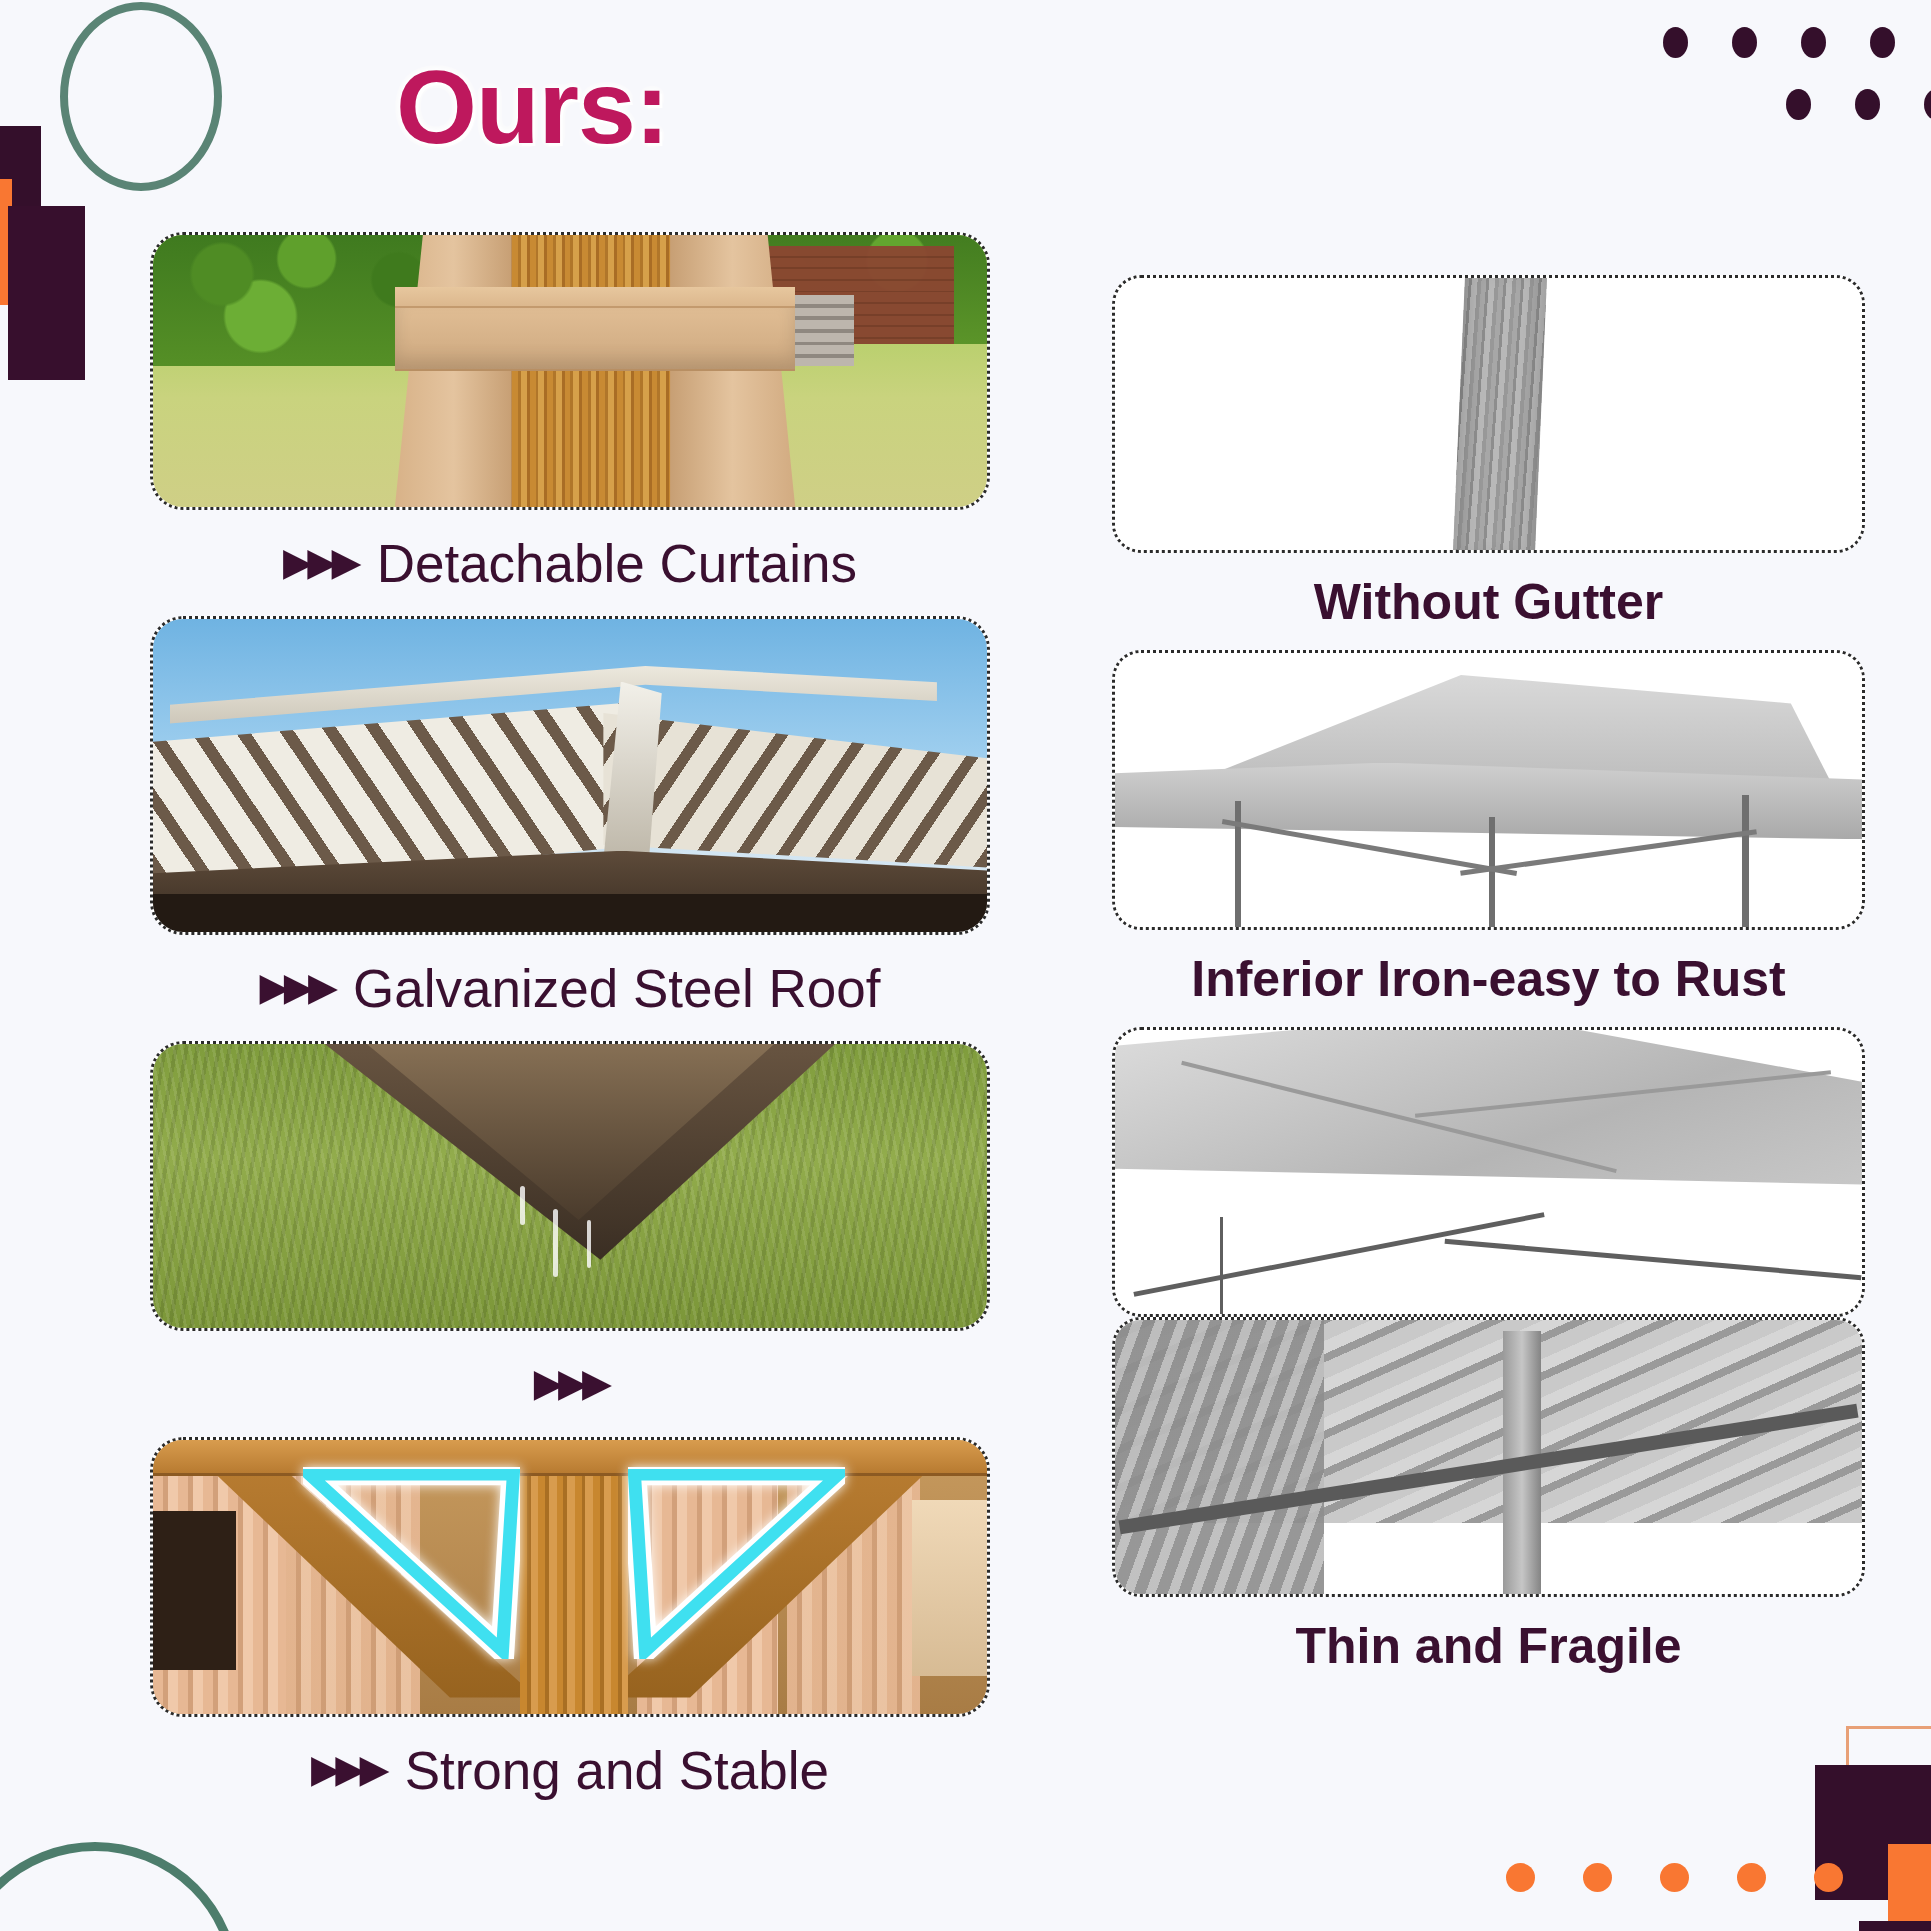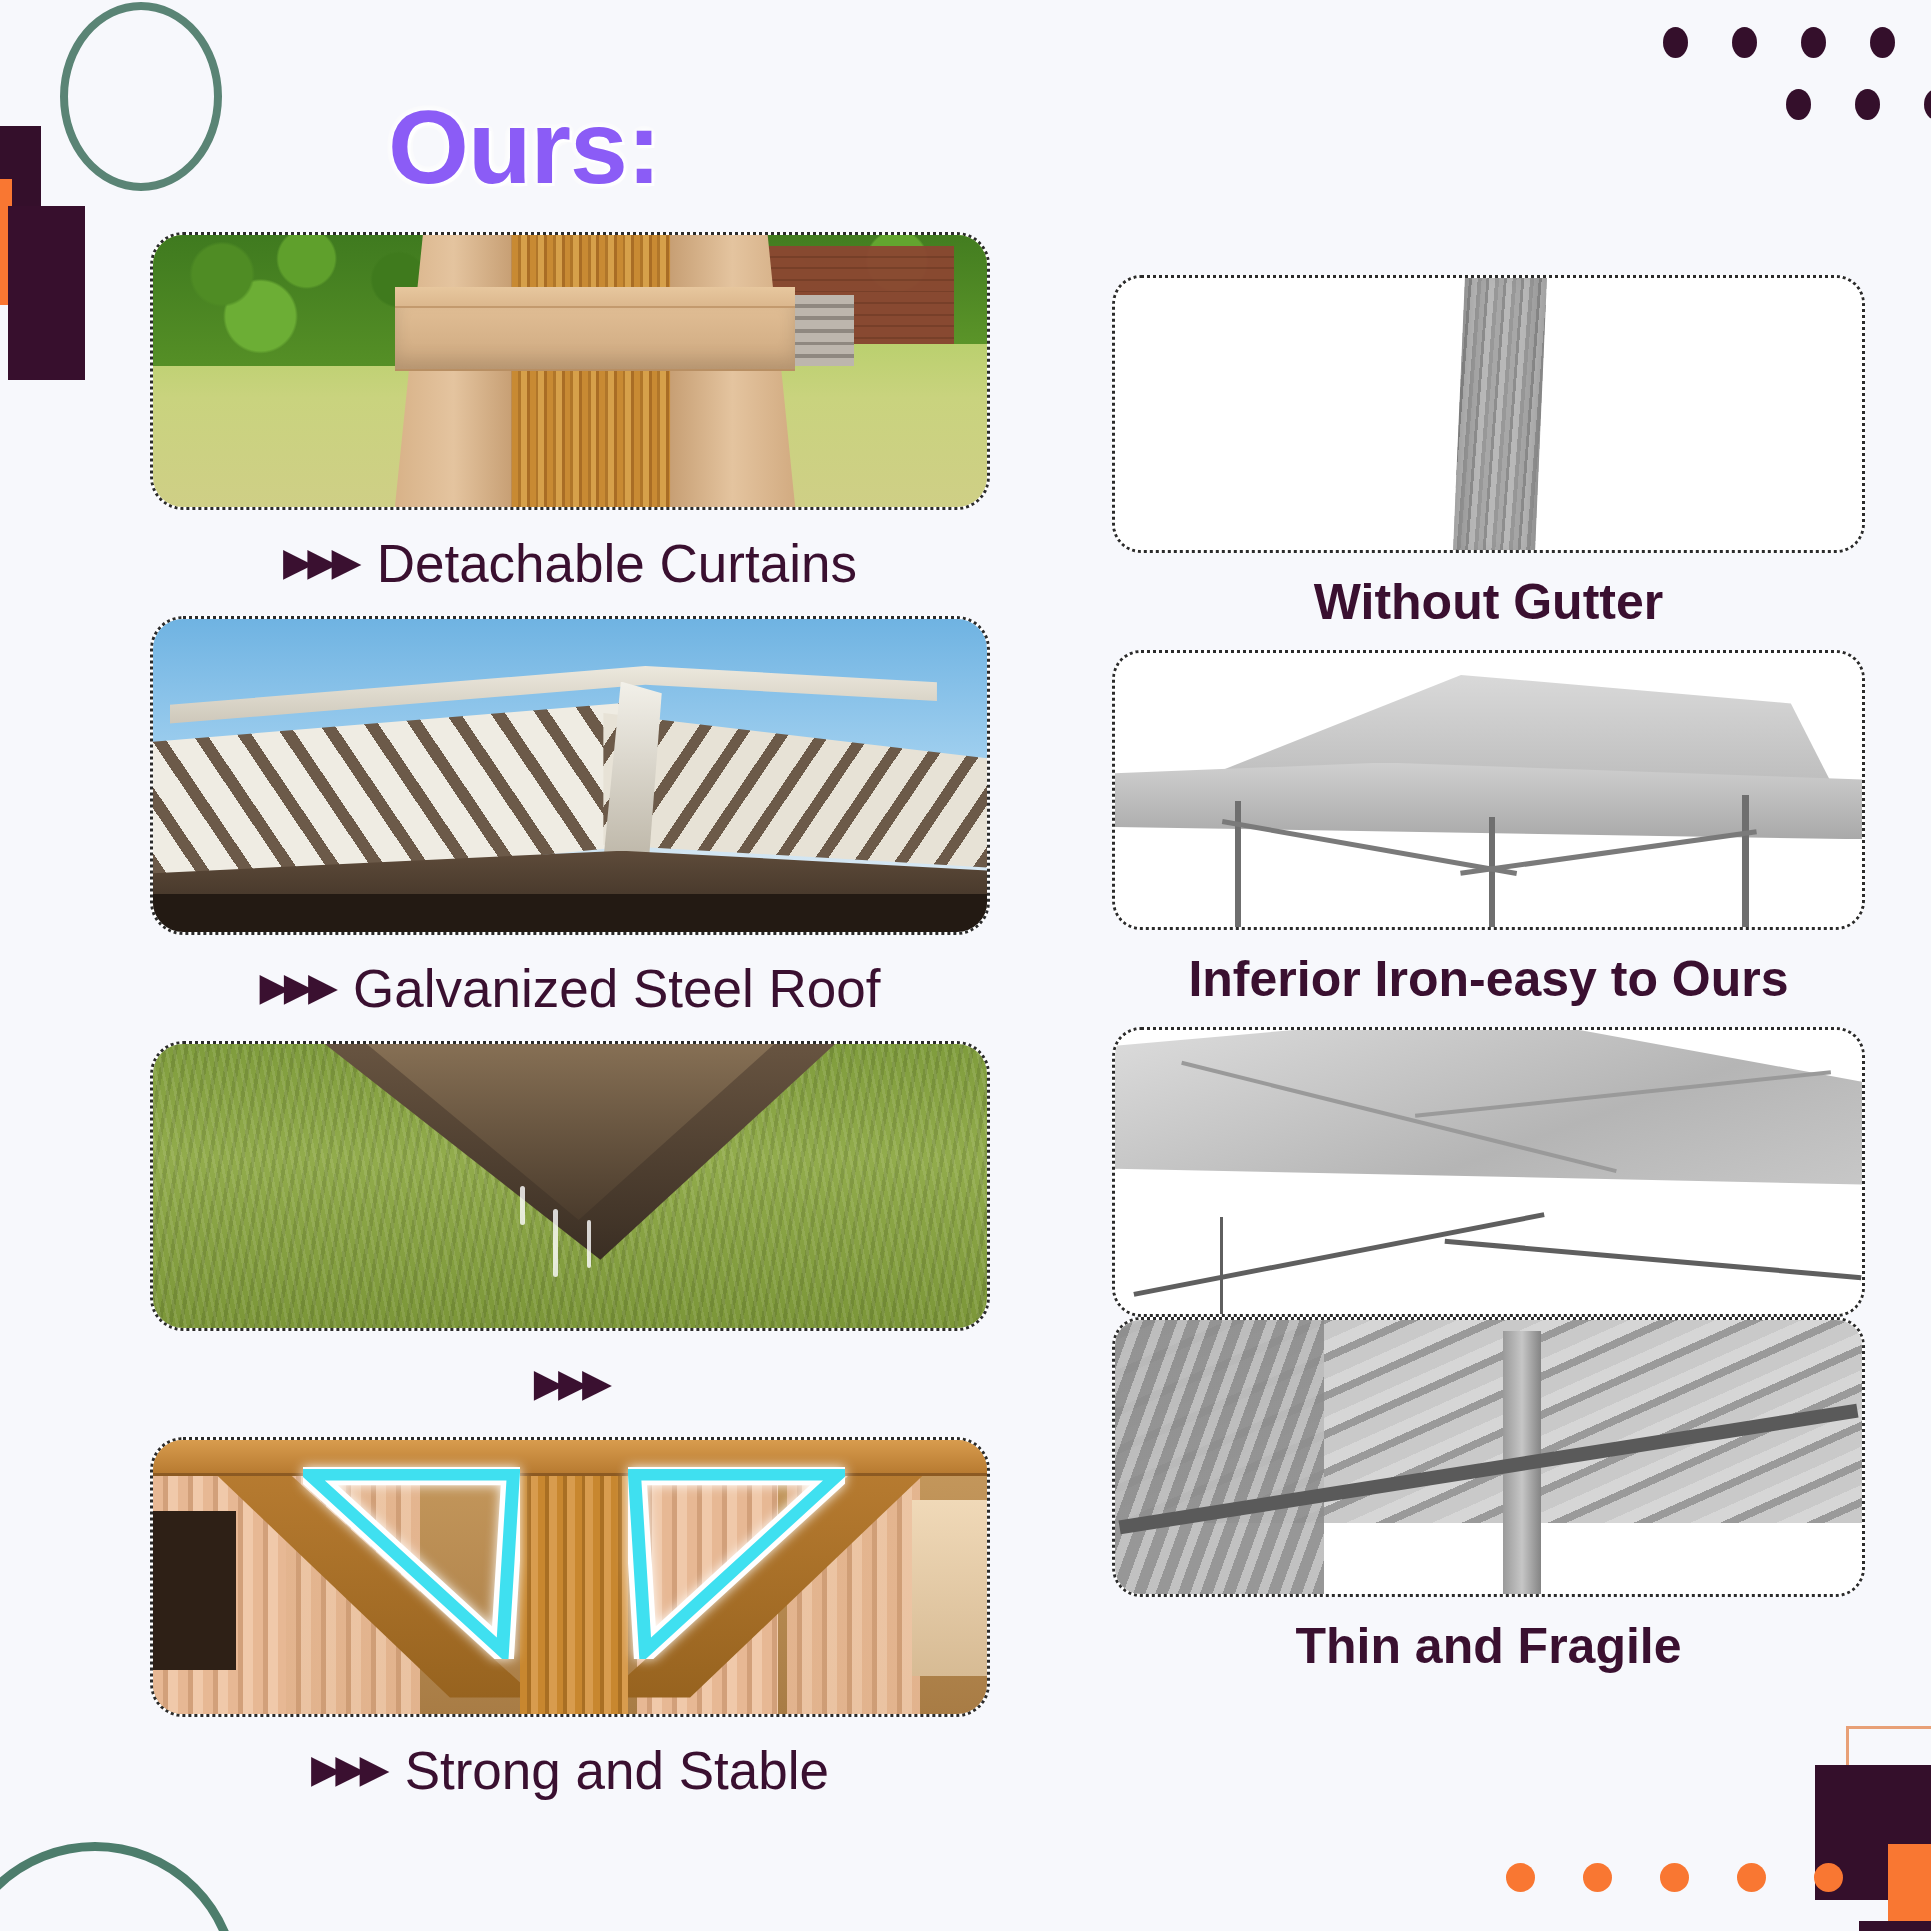--- a/index.html
+++ b/index.html
@@ -51,24 +51,23 @@
   .heading {
     position:absolute;
     font-weight:bold;
     letter-spacing:-1px;
     text-shadow:
       0 0 9.7px #fff, 0 0 9.7px #fff, 0 0 9.7px #fff,
       2.9px 2.9px 0 rgba(255,255,255,0.9);
     white-space:nowrap;
   }
   .heading-ours {
-    left:388px; top:48px;
+    left:396px; top:48px;
     font-size:104px;
-    color:#8b5cf6;
-    margin-top:40px;
+    color:#be185d;
   }
   .heading-others {
     left:1246px; top:116px;
     font-size:95px;
     color:#5d8b78;
   }
 
   
   .col { position:absolute; }
   .col-ours   { left:150px;  top:232px; width:840px; }
@@ -465,21 +464,21 @@
         <div class="top"></div>
         <div class="skirt"></div>
         <div class="leg" style="left:16%; top:54%; height:46%;"></div>
         <div class="leg" style="left:50%; top:60%; height:40%;"></div>
         <div class="leg" style="left:84%; top:52%; height:48%;"></div>
         <div class="xbrace" style="left:14%; top:70%; width:40%; transform:rotate(10deg);"></div>
         <div class="xbrace" style="left:46%; top:72%; width:40%; transform:rotate(-8deg);"></div>
       </div>
     </div>
     <div class="caption caption-others">
-      <span>Inferior Iron-easy to Ours</span>
+      <span>Inferior Iron-easy to Rust</span>
     </div>
 
     <div class="card card-others" style="height:290px">
       <div class="photo ph-tarp">
         <div class="sheet"></div>
         <div class="seam" style="left:8%; top:30%; width:60%; transform:rotate(14deg);"></div>
         <div class="seam" style="left:40%; top:22%; width:56%; transform:rotate(-6deg);"></div>
         <div class="frame" style="left:2%; top:78%; width:56%; transform:rotate(-11deg);"></div>
         <div class="frame" style="left:44%; top:80%; width:56%; transform:rotate(5deg);"></div>
         <div class="frame" style="left:14%; top:66%; width:3.9px; height:34%;"></div>

